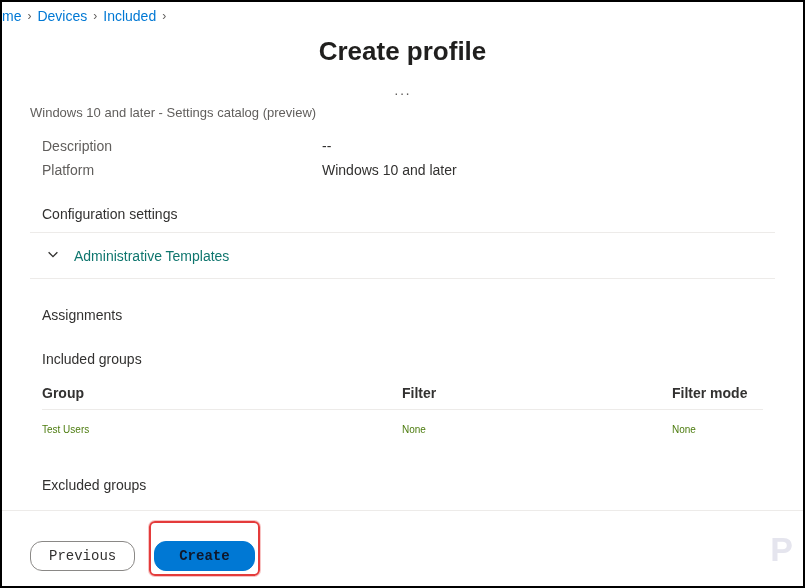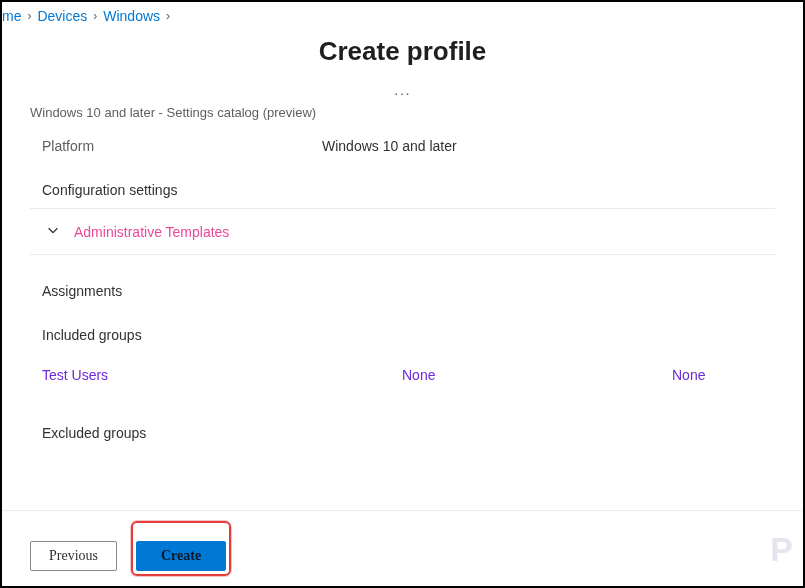--- a/index.html
+++ b/index.html
@@ -37,55 +37,55 @@
     .settings-group {
       border-top: 1px solid #edebe9;
       border-bottom: 1px solid #edebe9;
       padding: 14px 16px;
       display: flex;
       align-items: center;
       gap: 14px;
       cursor: pointer;
     }
     .chevron svg { width: 14px; height: 14px; }
-    .settings-label { font-size: 14px; color: #ec4899; }
+    .settings-label { font-size: 14px; color: #0f766e; }
     .table-wrap { margin: 10px 12px 0; }
     .thead {
       display: flex;
       font-weight: 600;
       font-size: 14px;
       padding: 8px 0;
       border-bottom: 1px solid #edebe9;
     }
     .tbody-row {
       display: flex;
-      font-size: 14px;
+      font-size: 10px;
       padding: 14px 0;
-      color: #6d28d9;
+      color: #4d7c0f;
     }
     .col-group { flex: 0 0 360px; }
     .col-filter { flex: 0 0 270px; }
     .col-mode { flex: 1; }
     .footer {
       position: absolute;
       bottom: 0;
       left: 0;
       right: 0;
       border-top: 1px solid #edebe9;
       padding: 10px 28px;
       display: flex;
       align-items: center;
       gap: 14px;
     }
     .btn {
       padding: 6px 18px;
       font-size: 14px;
-      border-radius: 2px;
+      border-radius: 12px;
       cursor: pointer;
-      font-family: Liberation Serif, serif;
+      font-family: Liberation Mono, monospace;
       margin-top: 15px;
     }
     .btn-secondary {
       background: #fff;
       border: 1px solid #8a8886;
       color: #323130;
     }
     .btn-primary-wrap {
       border: 2px solid #e43b3b;
       border-radius: 6px;
@@ -112,52 +112,61 @@
     }
   </style>
 </head>
 <body>
 
 <div class="breadcrumb">
   <a>me</a>
   <span class="sep">›</span>
   <a>Devices</a>
   <span class="sep">›</span>
-  <a>Windows</a>
+  <a>Included</a>
   <span class="sep">›</span>
 </div>
 
 <div class="content">
   <div class="title-row">
     <h1 class="title">Create profile</h1>
     <span class="more-dots">···</span>
   </div>
   <div class="subtitle">Windows 10 and later - Settings catalog (preview)</div>
 
   <div class="details">
+    <div class="detail-row">
+      <div class="detail-label">Description</div>
+      <div class="detail-value">--</div>
+    </div>
     <div class="detail-row">
       <div class="detail-label">Platform</div>
       <div class="detail-value">Windows 10 and later</div>
     </div>
   </div>
 
   <div class="section-heading">Configuration settings</div>
   <div class="settings-group">
     <span class="chevron">
       <svg viewBox="0 0 16 16" fill="none" stroke="#323130" stroke-width="1.5">
           <path d="M3 6 L8 11 L13 6"></path>
         </svg>
     </span>
     <span class="settings-label">Administrative Templates</span>
   </div>
 
   <div class="section-heading">Assignments</div>
   <div class="section-heading">Included groups</div>
 
   <div class="table-wrap">
+    <div class="thead">
+      <div class="col-group">Group</div>
+      <div class="col-filter">Filter</div>
+      <div class="col-mode">Filter mode</div>
+    </div>
     <div class="tbody-row">
       <div class="col-group">Test Users</div>
       <div class="col-filter">None</div>
       <div class="col-mode">None</div>
     </div>
   </div>
 
   <div class="section-heading">Excluded groups</div>
 </div>
 

